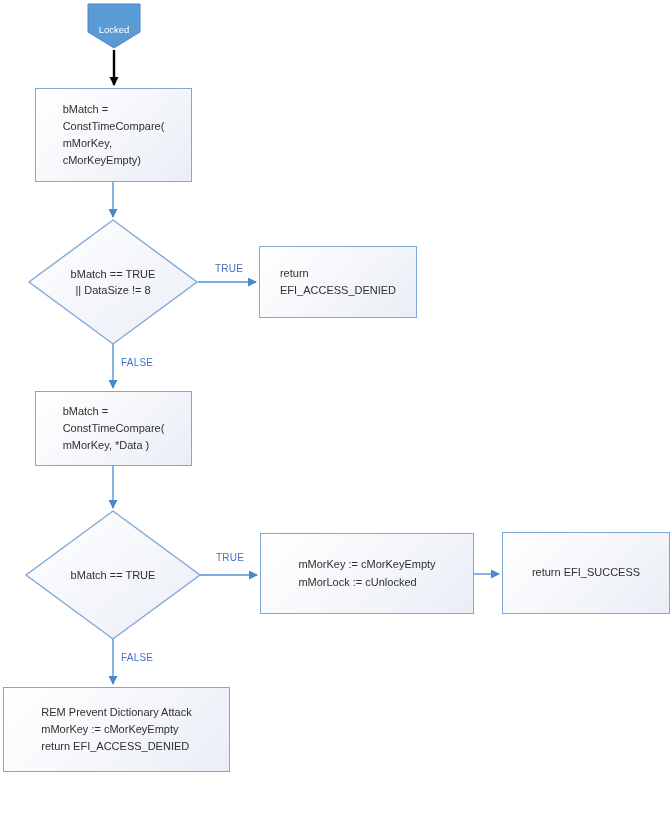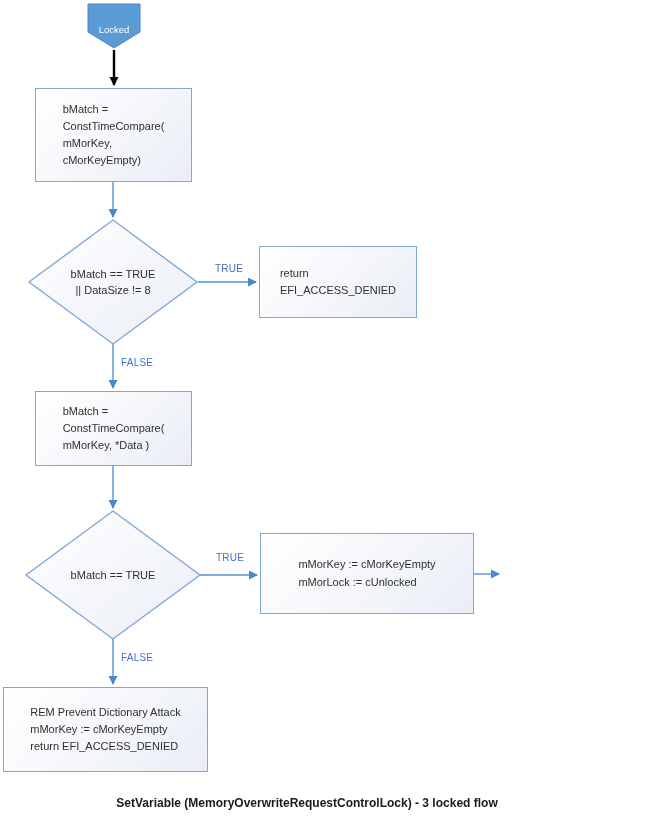--- a/index.html
+++ b/index.html
@@ -110,30 +110,30 @@
   <div class="shape-rect" style="left:259px; top:246px; width:158px; height:72px;">return
 EFI_ACCESS_DENIED</div>
 
   <div class="shape-rect" style="left:35px; top:391px; width:157px; height:75px;">bMatch =
 ConstTimeCompare(
 mMorKey, *Data )</div>
 
   <div class="shape-rect" style="left:260px; top:533px; width:214px; height:81px;">mMorKey := cMorKeyEmpty
 mMorLock := cUnlocked</div>
 
+  <div class="shape-rect" style="left:502px; top:532px; width:168px; height:82px;">return EFI_SUCCESS</div>
 
-  <div class="shape-rect" style="left:3px; top:687px; width:205px; height:85px;">REM Prevent Dictionary Attack
+  <div class="shape-rect" style="left:3px; top:687px; width:227px; height:85px;">REM Prevent Dictionary Attack
 mMorKey := cMorKeyEmpty
 return EFI_ACCESS_DENIED</div>
 
   <div class="shape-text" style="left:29px; top:220px; width:168px; height:124px;">bMatch == TRUE
 || DataSize != 8</div>
 
   <div class="shape-text" style="left:26px; top:511px; width:174px; height:128px;">bMatch == TRUE</div>
 
   <div class="edge-label" style="left:215px; top:263px;">TRUE</div>
   <div class="edge-label" style="left:121px; top:357px;">FALSE</div>
   <div class="edge-label" style="left:216px; top:552px;">TRUE</div>
   <div class="edge-label" style="left:121px; top:652px;">FALSE</div>
 
-  <div class="caption">SetVariable (MemoryOverwriteRequestControlLock) - 3 locked flow</div>
 
 </div>
 
 </body></html>

